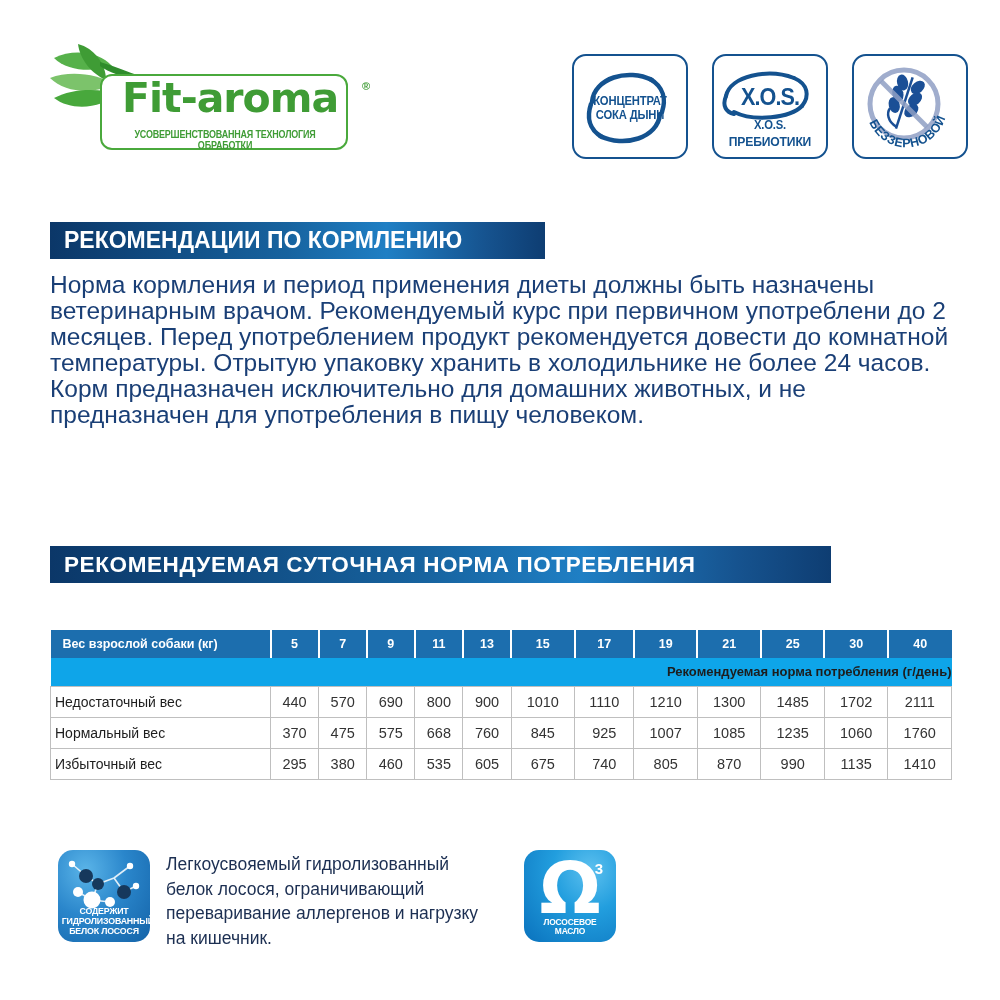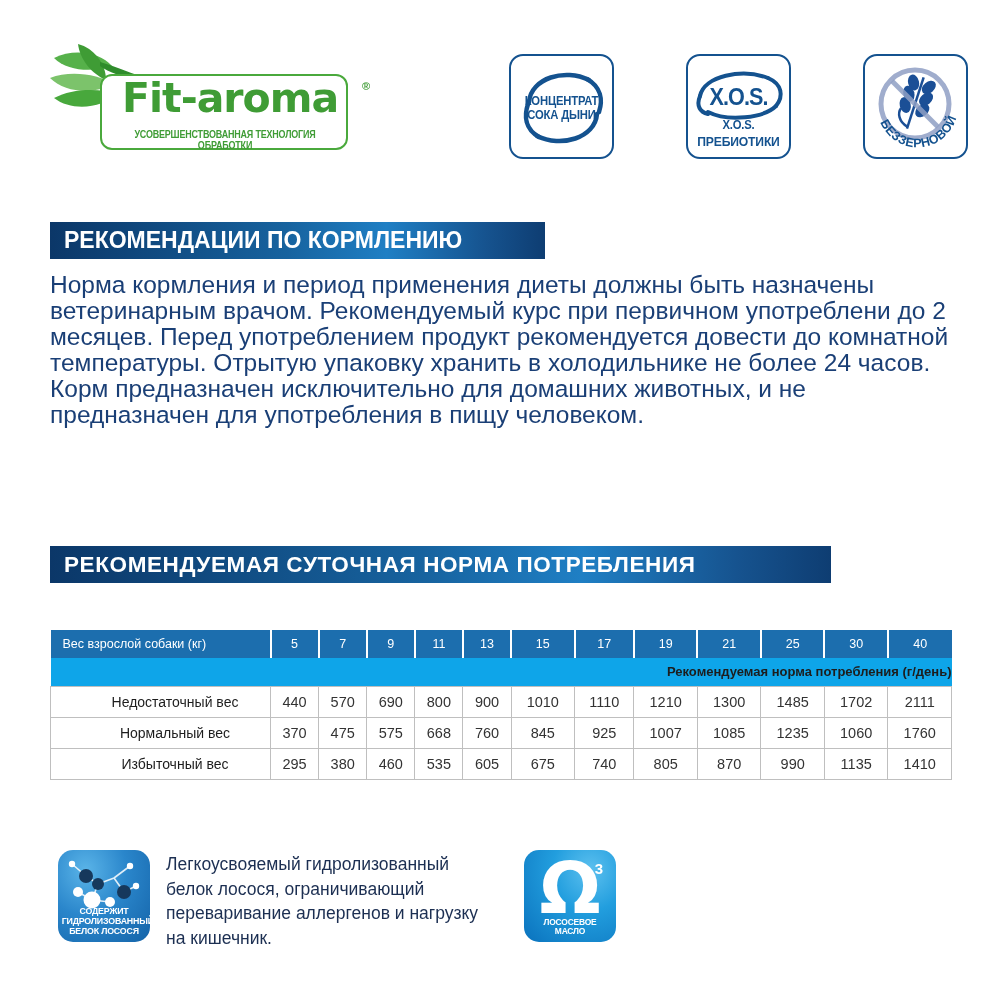--- a/index.html
+++ b/index.html
@@ -34,22 +34,22 @@
     position: absolute; left: 58px; top: 87px; width: 238px;
     text-align: center;
     font-family: "Liberation Sans Narrow","Liberation Sans", sans-serif;
     font-weight: 700; font-size: 10.2px; letter-spacing: -0.2px;
     color: #3f9c35; transform: scaleX(0.88); transform-origin: center;
   }
 
   
   .badges { position: absolute; right: 32px; top: 54px; display: flex; gap: 24px; }
   .badge {
-    width: 105px; height: 105px; border: 2.5px solid #14528f;
-    border-radius: 14px; background: #fff; position: relative; overflow: hidden; margin-left: 48px;
+    width: 116px; height: 105px; border: 2.5px solid #14528f;
+    border-radius: 14px; background: #fff; position: relative; overflow: hidden;
   }
   .badge-txt {
     position: absolute; left: 0; width: 100%; text-align: center;
     font-family: "Liberation Sans Narrow","Liberation Sans", sans-serif;
     font-weight: 700; color: #14528f; line-height: 1.12;
     transform: scaleX(0.9); letter-spacing: -0.2px;
   }
   #badge-melon .badge-txt { top: 38px; font-size: 12.5px; }
   #badge-xos .t1 { top: 28px; font-size: 24px; letter-spacing: -1px; }
   #badge-xos .t2 { top: 62px; font-size: 12.5px; }
@@ -75,37 +75,37 @@
     color: #1a3f76; font-size: 24.5px; line-height: 26px;
     font-family: "Liberation Sans", sans-serif;
   }
 
   
   .tbl { position: absolute; left: 50px; top: 630px; width: 902px; border-collapse: collapse; }
   .tbl td, .tbl th { padding: 0; }
   .thead-cell {
     background: #1c6eae; color: #ffffff; height: 28px;
     font-family: "Liberation Sans Narrow","Liberation Sans", sans-serif;
-    font-weight: 400; font-size: 12.5px; text-align: center;
+    font-weight: 700; font-size: 12.5px; text-align: center;
     border-right: 2px solid #ffffff; white-space: nowrap;
   }
   .thead-cell.first { text-align: left; padding-left: 12px; font-size: 12.5px; }
   .thead-cell.last { border-right: none; }
   .subhead-cell {
     height: 28px; font-family: "Liberation Sans Narrow","Liberation Sans", sans-serif;
     font-weight: 700; font-size: 13px; color: #1d1d1d;
     text-align: right; padding-left: 12px; background: #0ea5e9; border: none;
   }
   .body-cell {
     height: 31px; border: 1px solid #bfbfbf; text-align: center;
     font-size: 14.5px; color: #333333; background: #ffffff;
     font-family: "Liberation Sans", sans-serif;
   }
   .body-cell.first {
-    text-align: center; padding-left: 29px; font-size: 14px; color: #1d1d1d;
+    text-align: left; padding-left: 4px; font-size: 14px; color: #1d1d1d;
   }
 
   
   .feature { position: absolute; display: flex; gap: 16px; align-items: flex-start; }
   #feature-protein { left: 58px; top: 850px; width: 440px; }
   #feature-omega  { left: 524px; top: 850px; width: 440px; }
   .feat-icon {
     width: 92px; height: 92px; border-radius: 15px; position: relative;
     flex: 0 0 92px; overflow: hidden;
   }

